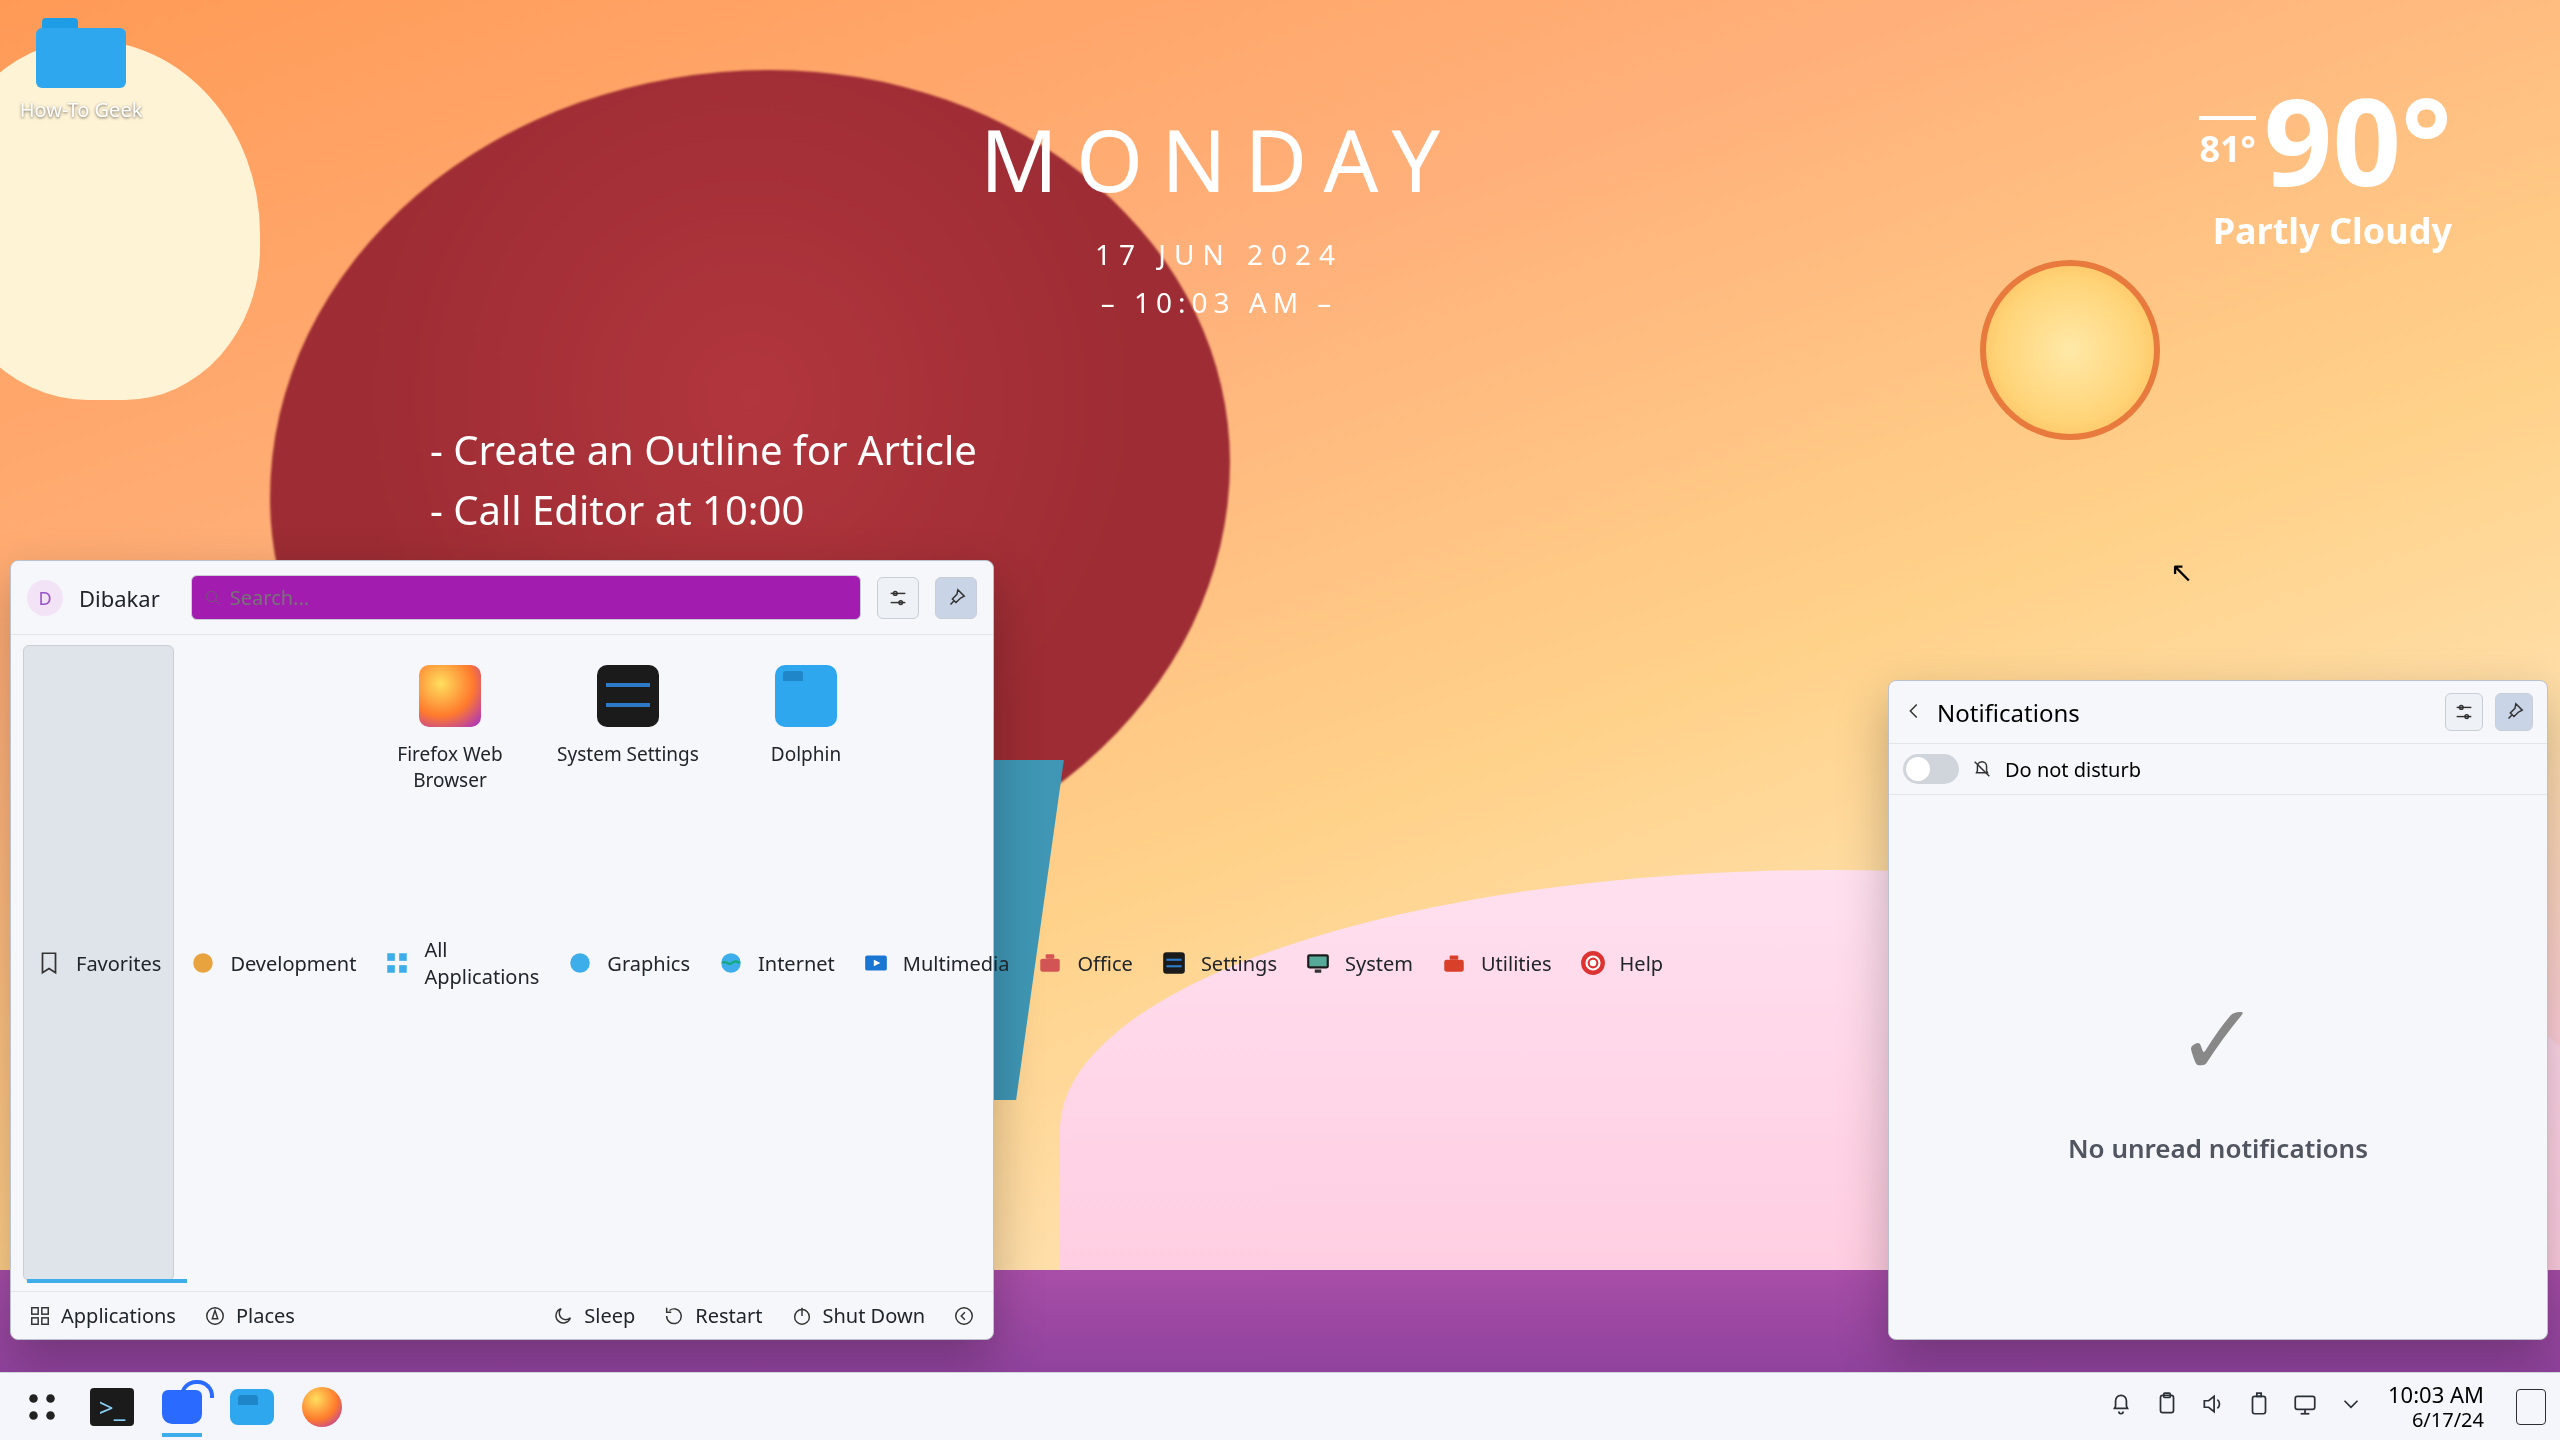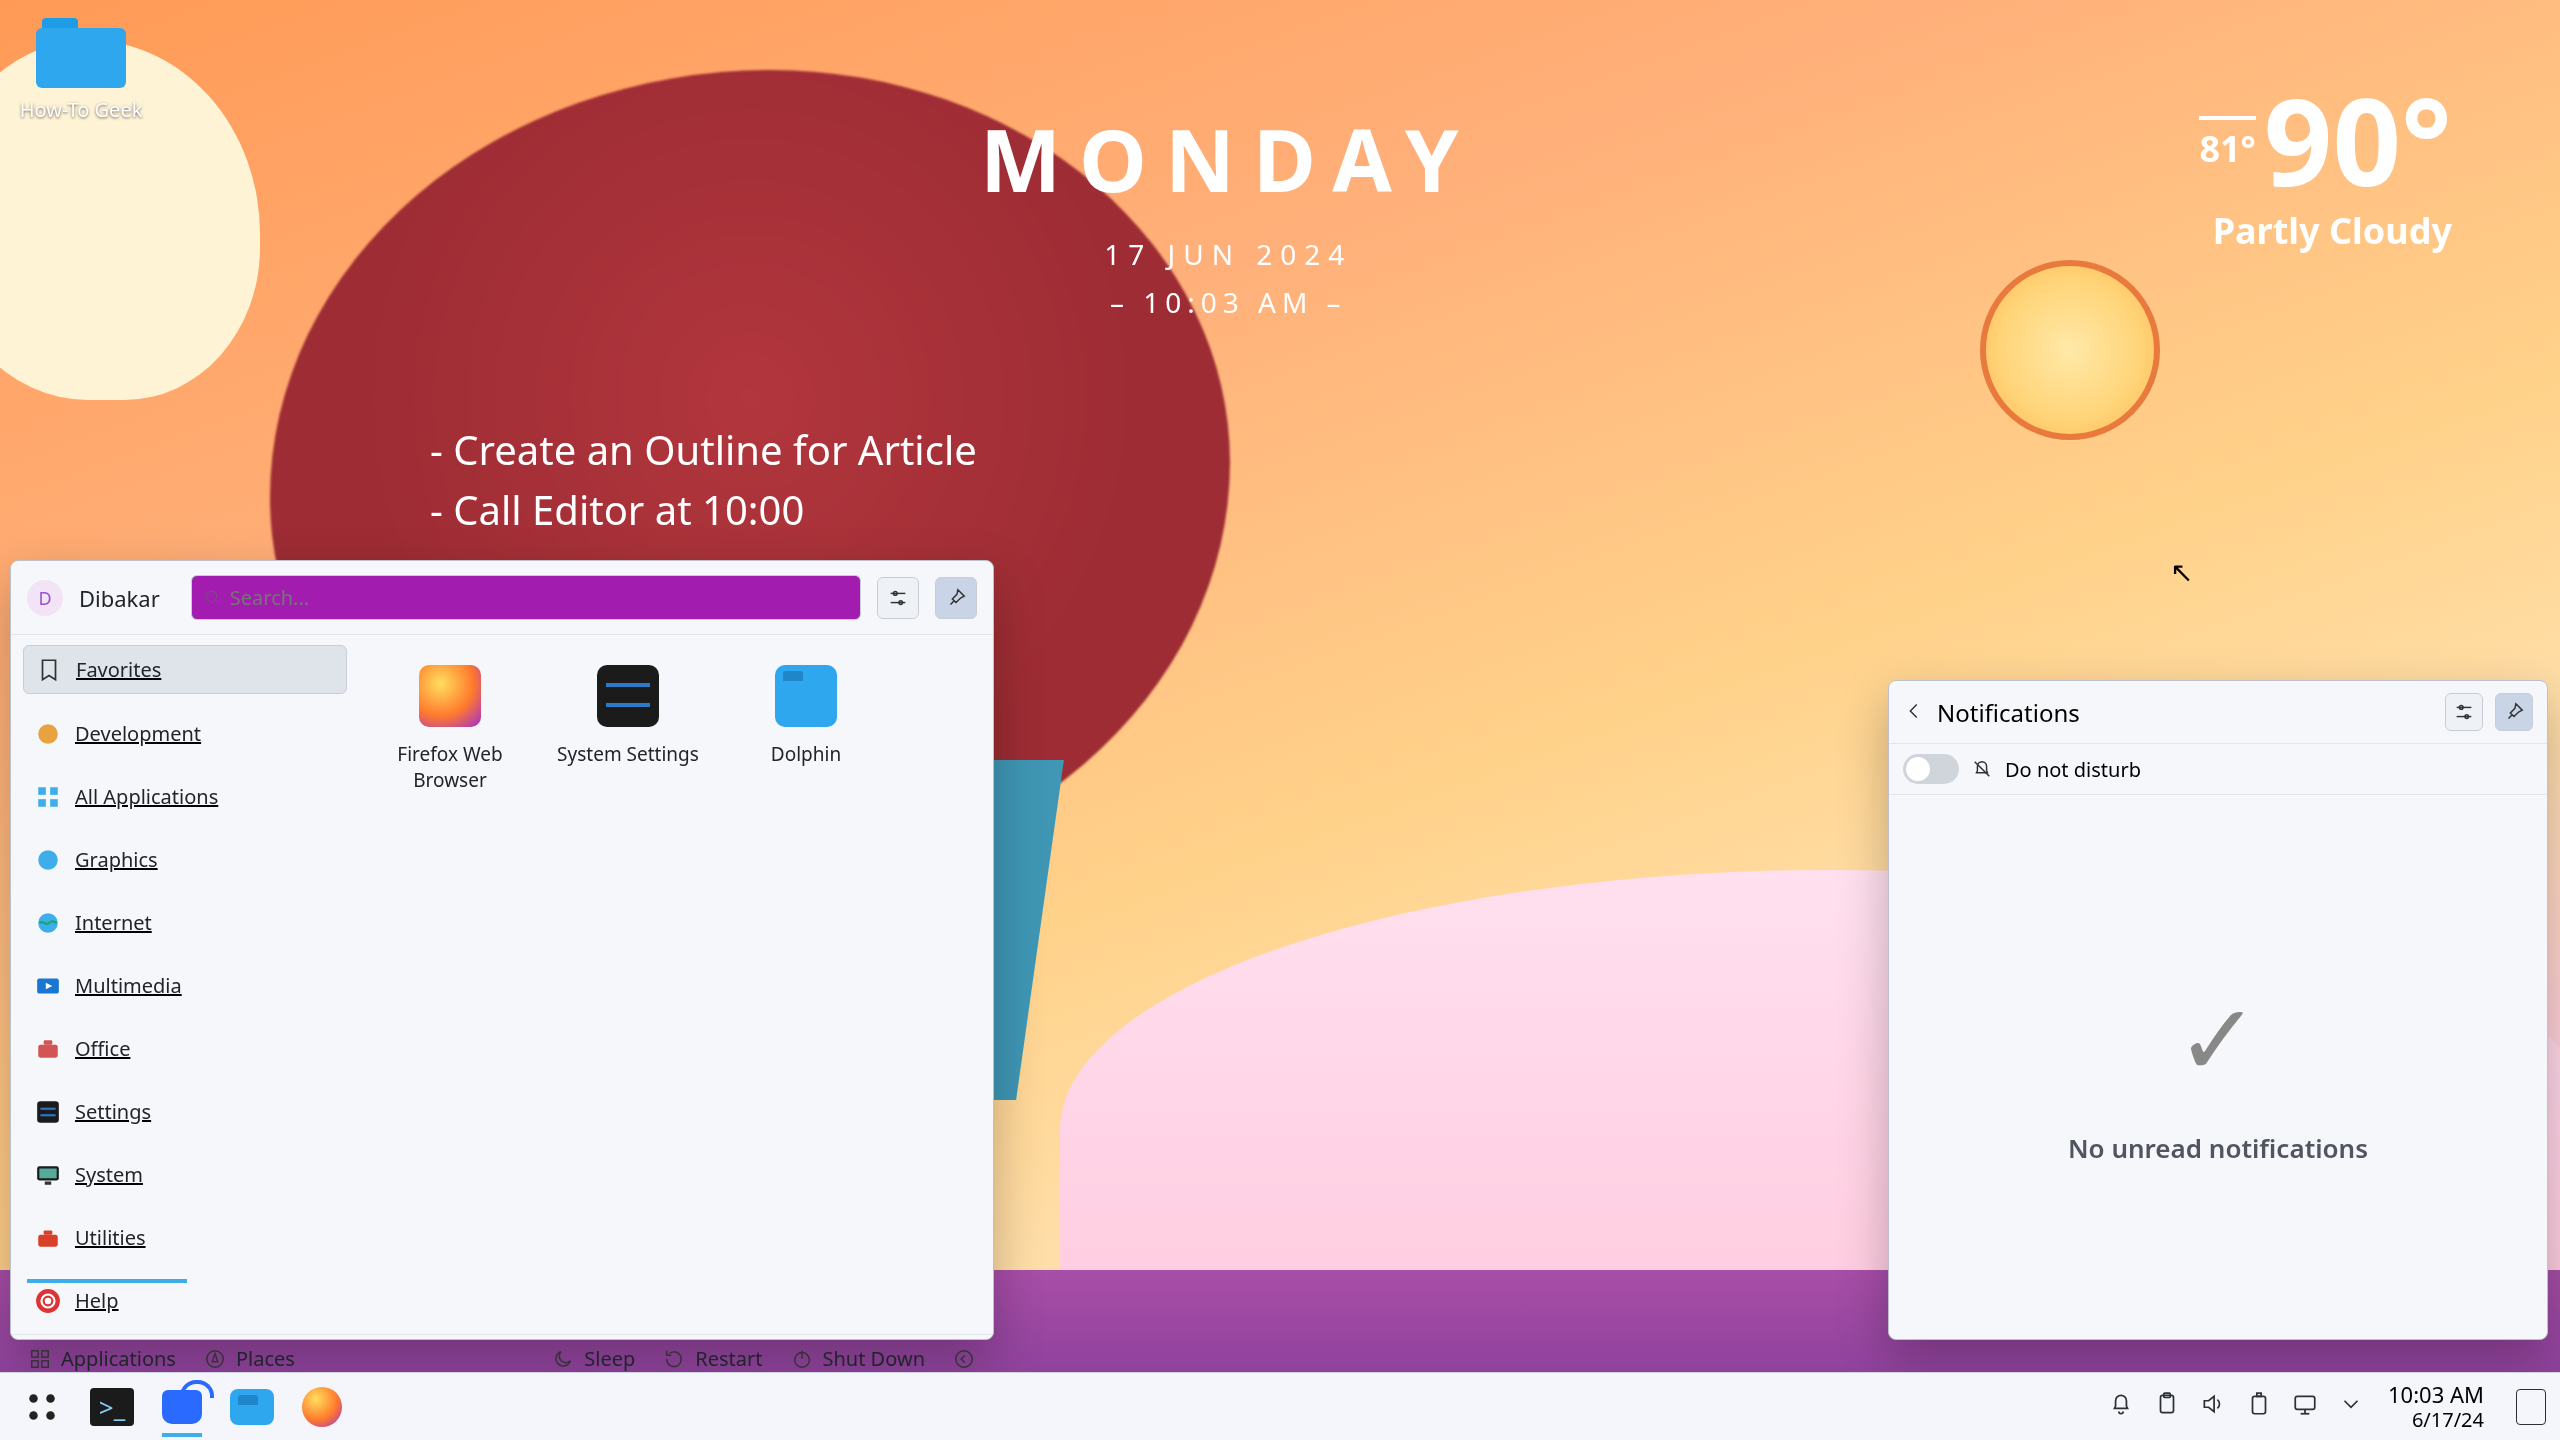--- a/index.html
+++ b/index.html
@@ -50,21 +50,21 @@
   content:""; position:absolute; top:0; left:6px; width:36px; height:14px;
   background:#1e9de6; border-radius:4px 4px 0 0;
 }
 .desktop-icon .folder::after {
   content:""; position:absolute; top:10px; left:0; right:0; bottom:0;
   background:#2ea7ef; border-radius:6px;
 }
 
 
 .day-widget { position:absolute; top:100px; left:980px; text-align:center; color:#fff; }
-.day-widget .day { font-size:86px; letter-spacing:18px; font-weight:700; }
+.day-widget .day { font-size:86px; letter-spacing:18px; font-weight:400; }
 .day-widget .date { font-size:28px; letter-spacing:8px; margin-top:18px; }
 .day-widget .time { font-size:28px; letter-spacing:6px; margin-top:10px; }
 
 
 .todo { position:absolute; top:420px; left:430px; color:#fff; font-size:40px; line-height:1.5; }
 
 
 .weather { position:absolute; top:80px; right:108px; text-align:right; color:#fff; font-weight:700; }
 .weather .main { font-size:120px; line-height:1; }
 .weather .low { font-size:36px; vertical-align:24px; border-top:4px solid #fff; padding-top:4px; margin-right:8px; }
@@ -81,21 +81,21 @@
 }
 .launcher .header { display:flex; align-items:center; padding:14px 16px; gap:16px; border-bottom:1px solid #e2e5ea; }
 .launcher .avatar { width:36px; height:36px; border-radius:50%; background:#f3e3f7; color:#9a53c8; display:flex; align-items:center; justify-content:center; font-size:18px; }
 .launcher .username { font-size:22px; color:#20242b; flex:0 0 auto; margin-right:auto;text-align:center; }
 .launcher .search { flex:1; display:flex; align-items:center; background:#a21caf; border:1px solid #c9ced6; border-radius:6px; padding:8px 12px;margin-left:15px; }
 .launcher .search svg { width:18px; height:18px; margin-right:8px; stroke:#666; fill:none; }
 .launcher .search input { border:none; outline:none; font-size:20px; flex:1; background:transparent; }
 .launcher .hbtn { width:42px; height:42px; border:1px solid #c9ced6; border-radius:6px; display:flex; align-items:center; justify-content:center; background:#eef1f6; }
 .launcher .hbtn.pin { background:#c9d4e6; }
 .launcher .body { flex:1; display:flex; }
-.launcher .sidebar { width:344px; padding:10px 8px 10px 12px; display:flex; flex-direction:column; gap:16px;text-decoration:underline; }
+.launcher .sidebar { width:344px; padding:10px 8px 10px 12px; display:flex; flex-direction:row; gap:4px; }
 .launcher .cat { display:flex; align-items:center; gap:14px; padding:10px 12px; border-radius:6px; font-size:20px; color:#20242b; }
 .launcher .cat.active { background:#dfe4ea; border:1px solid #c9ced6; }
 .launcher .cat .cicon { width:26px; height:26px; display:flex; align-items:center; justify-content:center; }
 .launcher .cat .cicon svg{width:26px;height:26px;}
 .launcher .content { flex:1; padding:18px; display:flex; gap:24px; align-content:flex-start; flex-wrap:wrap; }
 .launcher .app { width:154px; text-align:center; padding:12px 6px; border-radius:8px; font-size:19px; color:#20242b; }
 .launcher .app.hovered { background:#e6ecf2; border:1px solid #c9ced6; }
 .launcher .app .aicon { width:62px; height:62px; margin:0 auto 14px; border-radius:10px; display:flex; align-items:center; justify-content:center; }
 .launcher .tabrow { position:absolute; left:16px; bottom:56px; width:160px; height:4px; background:#3daee9; }
 .launcher .footer { border-top:1px solid #e2e5ea; display:flex; align-items:center; padding:10px 18px; gap:28px; font-size:20px; color:#20242b; }

